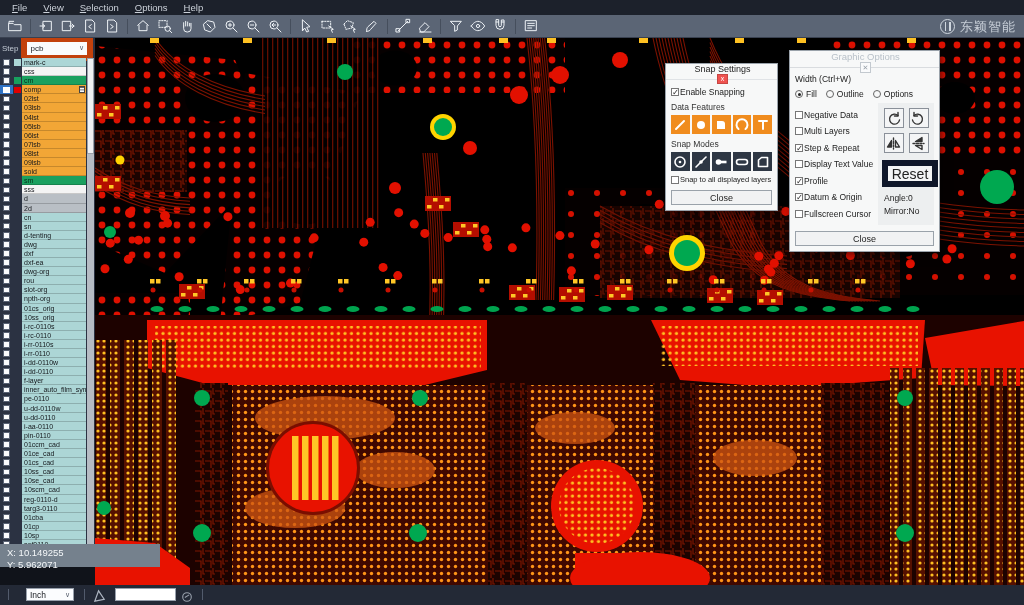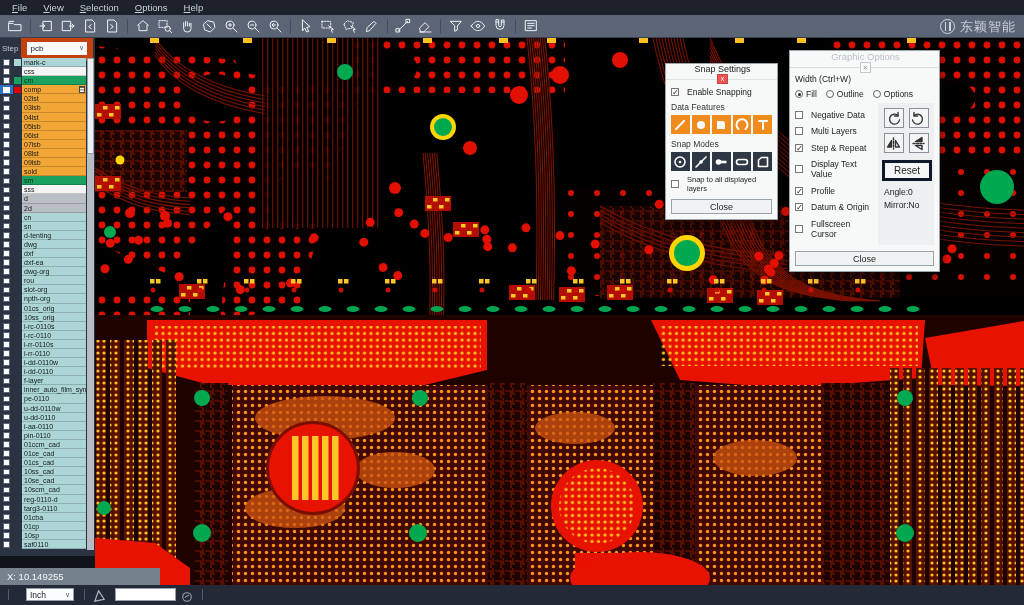--- a/index.html
+++ b/index.html
@@ -51,21 +51,21 @@
   
   .dlg{position:absolute;background:#f7f8f8;border:1px solid #9aa2aa;box-shadow:2px 3px 8px rgba(0,0,0,.55);
        font-size:8.5px;color:#222;z-index:40;box-sizing:border-box;}
   .dlg-title{height:14px;display:flex;align-items:center;justify-content:space-between;padding:0 3px 0 5px;
        border-bottom:1px solid #e0e3e6;font-size:9px;flex-direction:column;}
   #snap-dialog{left:665px;top:63px;width:113px;}
   #snap-dialog .dlg-title{height:15px;}
   .close-red{width:11px;height:10px;background:#ef5350;border:1px solid #c74542;color:#fff;font-size:7px;
        line-height:8px;text-align:center;box-sizing:border-box;}
   .dlg-body{padding:3px 5px 5px 5px;}
-  .chk-row{display:flex;align-items:center;gap:8px;margin:4px 0;}
+  .chk-row{display:flex;align-items:center;gap:1px;margin:4px 0;}
   .chk{width:8px;height:8px;background:#fff;border:1px solid #777;position:relative;box-sizing:border-box;flex:0 0 auto;}
   .chk.on:after{content:"✓";position:absolute;left:0px;top:-2px;font-size:8.5px;color:#333;}
   .sec-label{margin:5px 0 3px 0;color:#333;}
   .icon-row{display:flex;gap:2px;}
   .sf-btn,.sm-btn{width:19px;height:19px;display:flex;align-items:center;justify-content:center;}
   .sf-btn{background:#f08c1e;} .sm-btn{background:#2e3744;}
   .sf-btn svg,.sm-btn svg{width:14px;height:14px;stroke:#fff;fill:none;stroke-width:2;stroke-linecap:round;stroke-linejoin:round;}
   .sm-btn svg{stroke-width:1.6;}
   .dlg-close{margin-top:6px;height:13px;border:1px solid #9aa2aa;background:#f1f2f3;display:flex;align-items:center;
        justify-content:center;font-size:9px;color:#222;}
@@ -79,26 +79,26 @@
   .radio-item{display:flex;align-items:center;gap:3px;}
   .radio{width:8px;height:8px;border:1px solid #666;border-radius:50%;position:relative;box-sizing:border-box;}
   .radio.on:after{content:"";position:absolute;left:1.5px;top:1.5px;width:3px;height:3px;border-radius:50%;background:#222;}
   #g-main{display:flex;gap:4px;}
   #g-checks{flex:1;}
   #g-checks .chk-row{margin:6.5px 0;align-items:center;}
   #g-right{width:56px;background:#edeff0;padding:5px 4px;box-sizing:border-box;text-align:center;}
   #g-btn-grid{display:grid;grid-template-columns:20px 20px;grid-gap:5px;justify-content:center;}
   .g-btn{width:20px;height:20px;background:#f4f5f6;border:1px solid #8a9099;display:flex;align-items:center;justify-content:center;box-sizing:border-box;}
   .g-btn svg{width:15px;height:15px;stroke:#333;fill:none;stroke-width:1.4;stroke-linecap:round;stroke-linejoin:round;}
-  #reset-btn{margin:7px auto 0 auto;width:44px;height:15px;background:#f4f5f6;border:3px solid #0f172a;
-       display:flex;align-items:center;justify-content:center;font-size:10px;}
+  #reset-btn{margin:7px auto 0 auto;width:44px;height:15px;background:#f4f5f6;border:6px solid #0f172a;
+       display:flex;align-items:center;justify-content:center;font-size:14px;}
   #angle-text,#mirror-text{margin-top:6px;font-size:8.5px;text-align:left;padding-left:2px;}
   #mirror-text{margin-top:3px;}
   
-  #status-box{position:absolute;left:0;top:568px;width:160px;height:23px;background:#75818d;z-index:25;
+  #status-box{position:absolute;left:0;top:544px;width:160px;height:23px;background:#75818d;z-index:25;
        color:#f4f7f9;font-size:9.5px;padding:3px 0 0 7px;box-sizing:border-box;line-height:12px;}
   #bottombar{position:absolute;left:0;top:585px;width:1024px;height:20px;background:#232936;z-index:30;}
   .bb-sep{position:absolute;top:4px;width:1px;height:11px;background:#525b6c;}
   #unit-select{position:absolute;left:26px;top:3px;width:48px;height:13px;background:#fbfcfe;border:1px solid #98a0ac;
        box-sizing:border-box;display:flex;align-items:center;justify-content:space-between;padding:0 3px;font-size:8.5px;color:#1a1d22;}
   #page-icon-wrap{position:absolute;left:92px;top:3px;width:15px;height:14px;}
   #page-icon-wrap svg{stroke:#aeb6c2;fill:none;stroke-width:1.3;}
   #cmd-input{position:absolute;left:115px;top:3px;width:61px;height:13px;background:#fff;border:1px solid #98a0ac;
        box-sizing:border-box;font-size:8px;padding:0 2px;color:#222;outline:none;}
   #ok-icon-wrap{position:absolute;left:181px;top:4px;width:12px;height:12px;}

